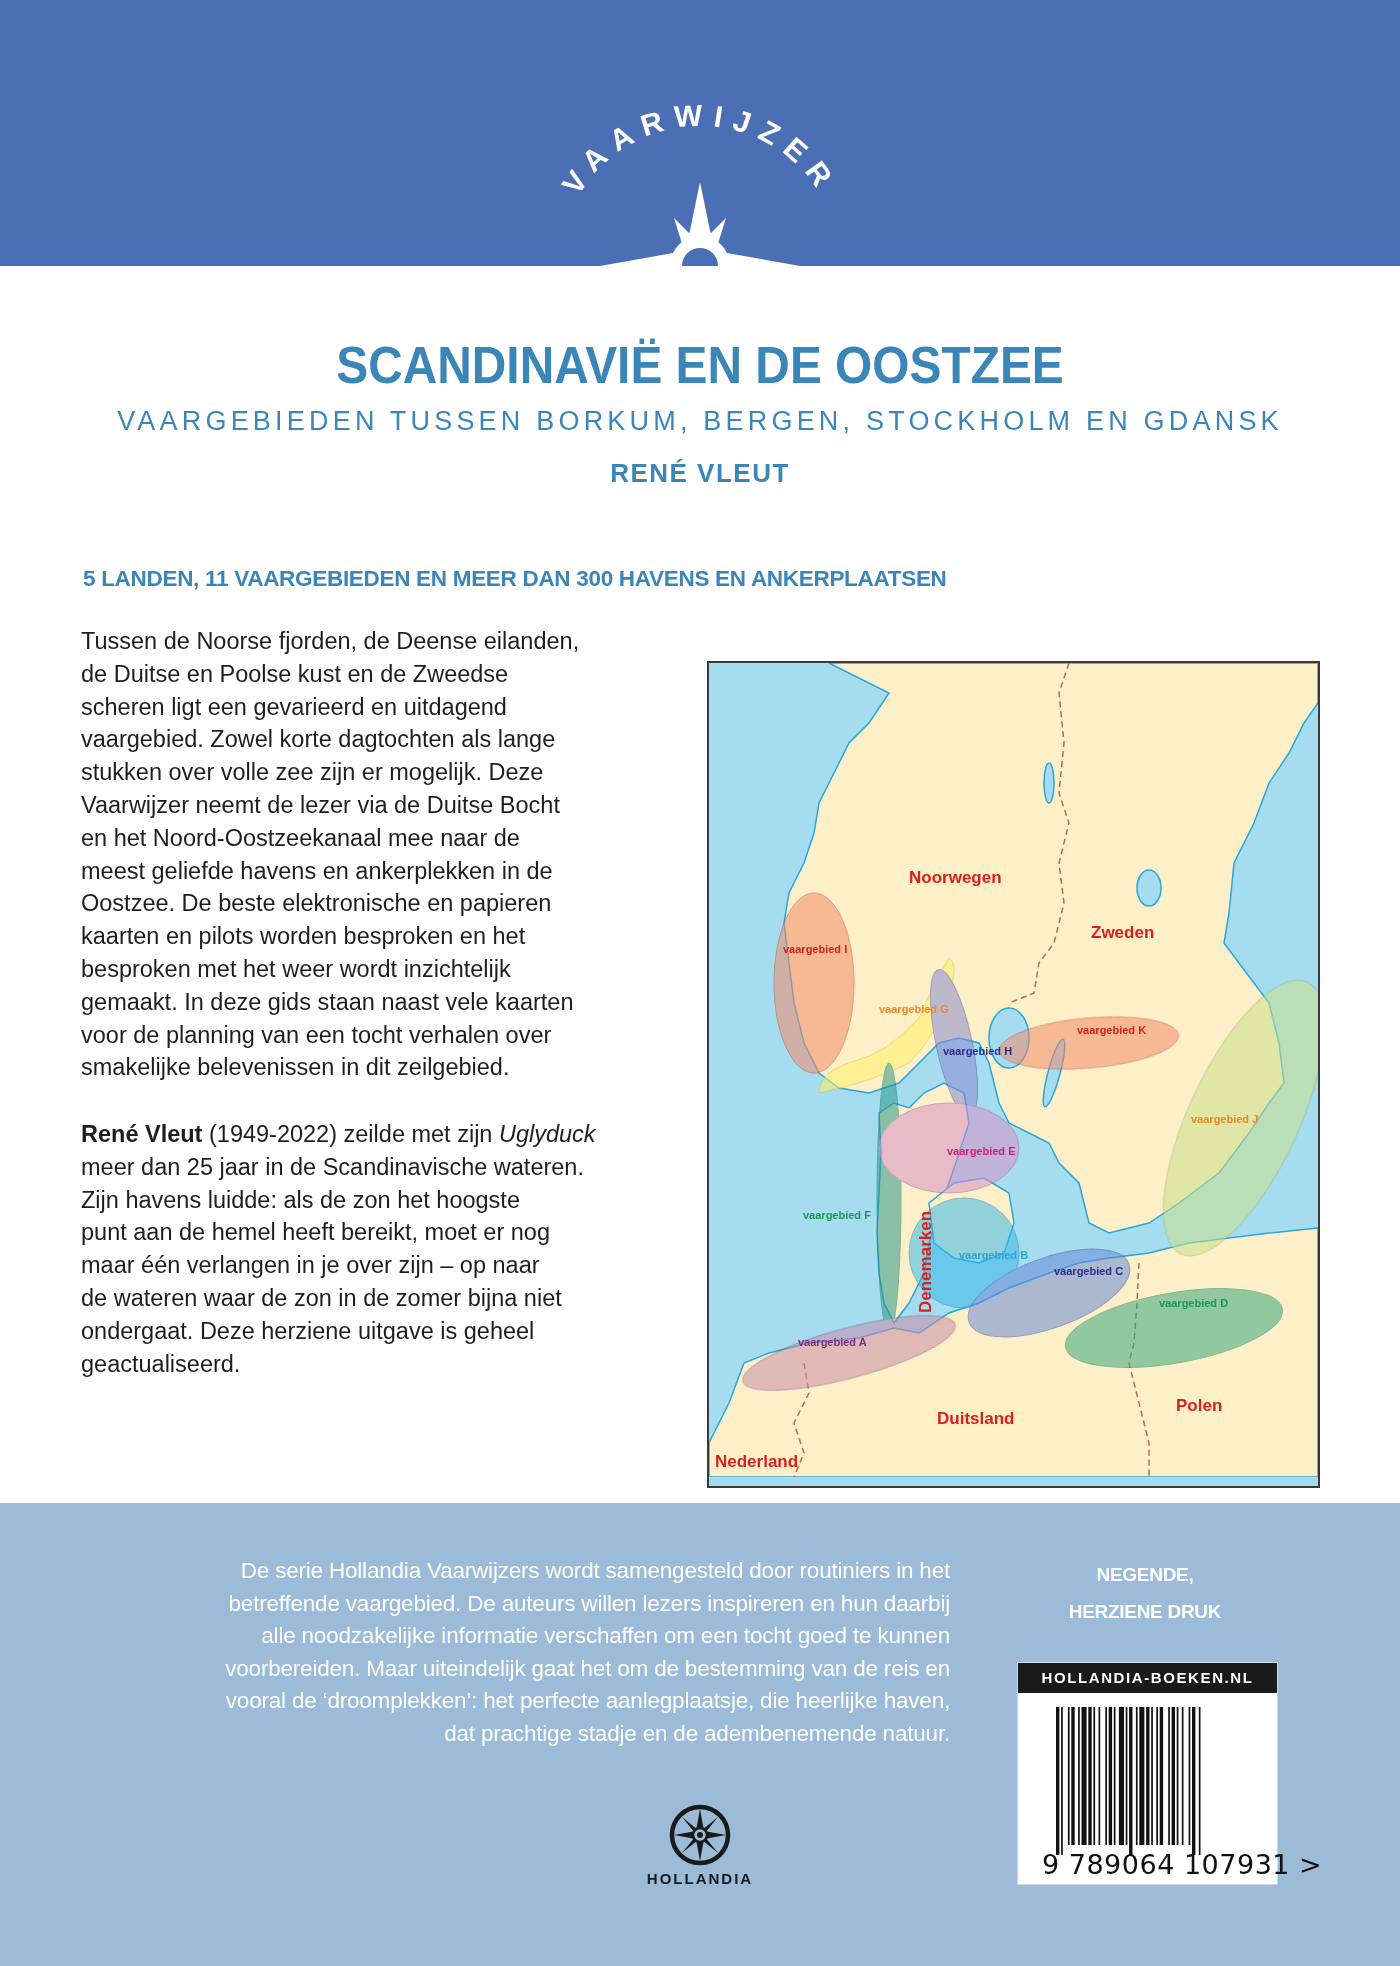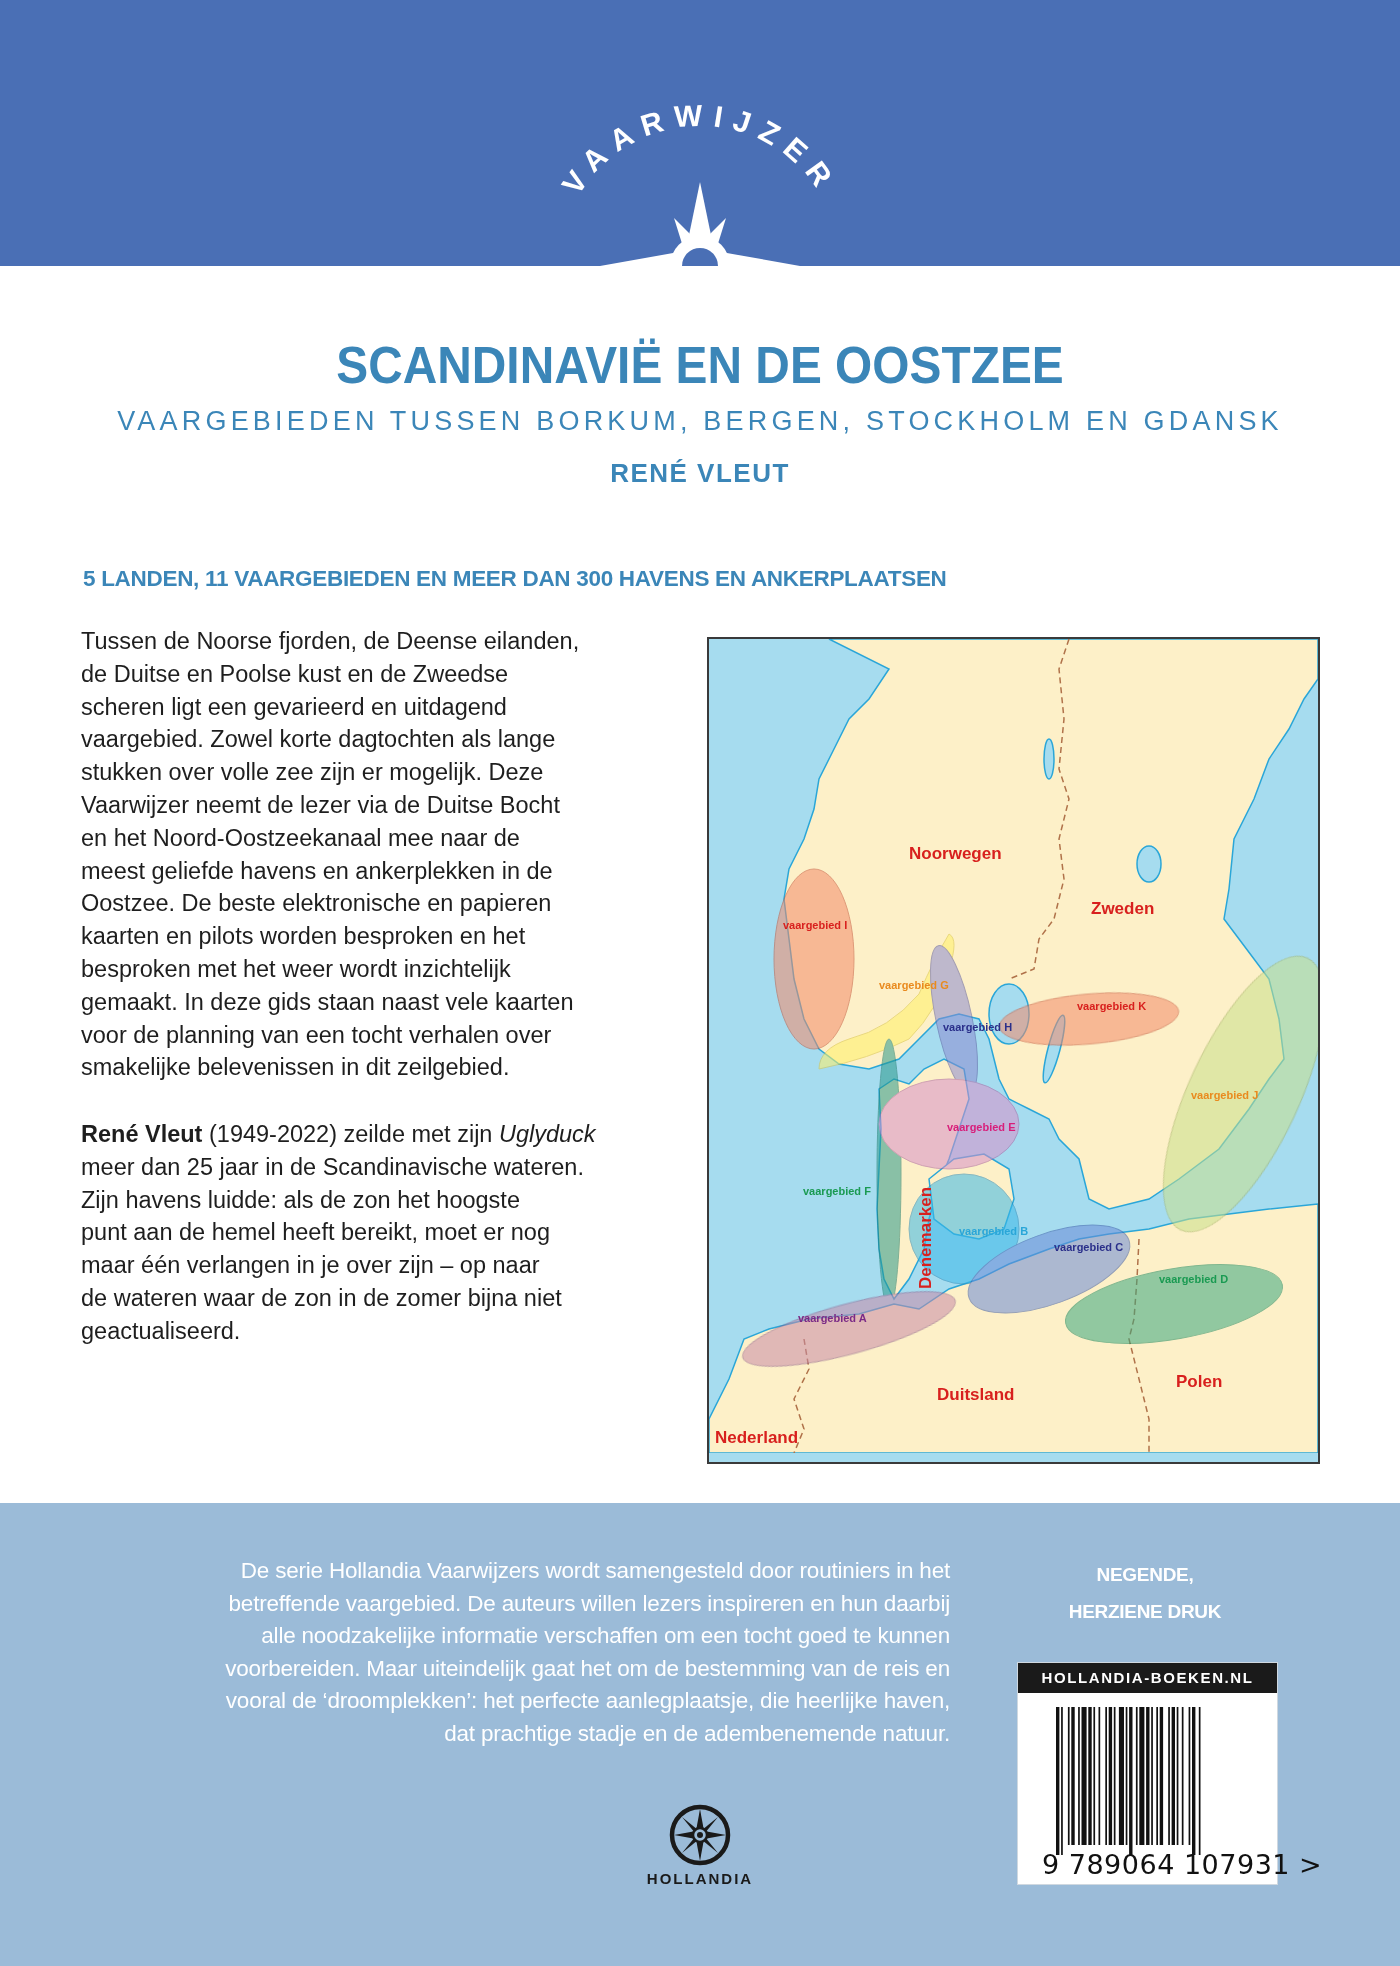--- a/index.html
+++ b/index.html
@@ -18,21 +18,21 @@
   .tagline { position: absolute; left: 83px; top: 566px; color: #3b86b8; font-weight: bold; font-size: 22.5px; letter-spacing: -0.3px; white-space: nowrap; }
 
   .body-text { position: absolute; left: 81px; width: 560px; color: #1e1e1e; font-size: 23.5px; line-height: 32.8px; }
   .body-text .line { display: block; white-space: nowrap; }
   .p1 { top: 625px; }
   .p2 { top: 1118px; }
   .p2 .bold { font-weight: bold; }
   .p2 .ital { font-style: italic; }
 
   
-  .map-frame { position: absolute; left: 707px; top: 637px; width: 613px; height: 827px; border: 2px solid #3a3a3a; overflow: hidden; background: #a6dcef; }
+  .map-frame { position: absolute; left: 707px; top: 661px; width: 613px; height: 827px; border: 2px solid #3a3a3a; overflow: hidden; background: #a6dcef; }
   .map-frame svg { position: absolute; left: 0; top: 0; width: 609px; height: 814px; }
   .map-label { font-family: "Liberation Sans", sans-serif; font-weight: bold; }
 
   
   .bottom-band { position: absolute; left: 0; top: 1503px; width: 1400px; height: 463px; background: #9bbbd8; }
   .series-text { position: absolute; right: 450px; top: 1555px; width: 800px; text-align: right; color: #ffffff; font-size: 22.5px; line-height: 32.5px; letter-spacing: -0.2px; }
   .series-text .line { display: block; white-space: nowrap; }
   .edition { position: absolute; left: 1020px; top: 1556px; width: 250px; text-align: center; color: #ffffff; font-weight: bold; font-size: 19px; line-height: 37px; letter-spacing: -0.3px; }
 
   .barcode-box { position: absolute; left: 1017px; top: 1662px; width: 261px; height: 223px; background: #ffffff; border: 1px solid #cfd8e0; }
@@ -89,20 +89,21 @@
   <span class="line">smakelijke belevenissen in dit zeilgebied.</span>
 </div>
 
 <div class="body-text p2">
   <span class="line"><span class="bold">René Vleut</span><span> (1949-2022) zeilde met zijn </span><span class="ital">Uglyduck</span></span>
   <span class="line">meer dan 25 jaar in de Scandinavische wateren.</span>
   <span class="line">Zijn havens luidde: als de zon het hoogste</span>
   <span class="line">punt aan de hemel heeft bereikt, moet er nog</span>
   <span class="line">maar één verlangen in je over zijn – op naar</span>
   <span class="line">de wateren waar de zon in de zomer bijna niet</span>
+  <span class="line">ondergaat. Deze herziene uitgave is geheel</span>
   <span class="line">geactualiseerd.</span>
 </div>
 
 <div class="map-frame">
   <svg viewBox="0 0 609 814">
 
     <g stroke="#2aa6d8" stroke-width="1.5">
 
       <path fill="#fdf0c8" d="M 120 0 L 609 0 L 609 40 L 595 60 L 580 90 L 560 120 L 545 160 L 525 200 L 520 250 L 515 280 L 530 300 L 545 320 L 560 340 L 570 380 L 575 420 L 560 440 L 540 470 L 510 510 L 470 540 L 440 560 L 400 570 L 380 560 L 370 520 L 350 500 L 340 480 L 320 470 L 300 460 L 290 440 L 285 420 L 280 400 L 270 380 L 250 375 L 230 380 L 210 400 L 190 420 L 160 430 L 130 425 L 110 410 L 95 380 L 85 340 L 80 300 L 75 260 L 80 230 L 95 200 L 105 170 L 110 140 L 125 110 L 140 80 L 160 60 L 180 30 Z"></path>
 

